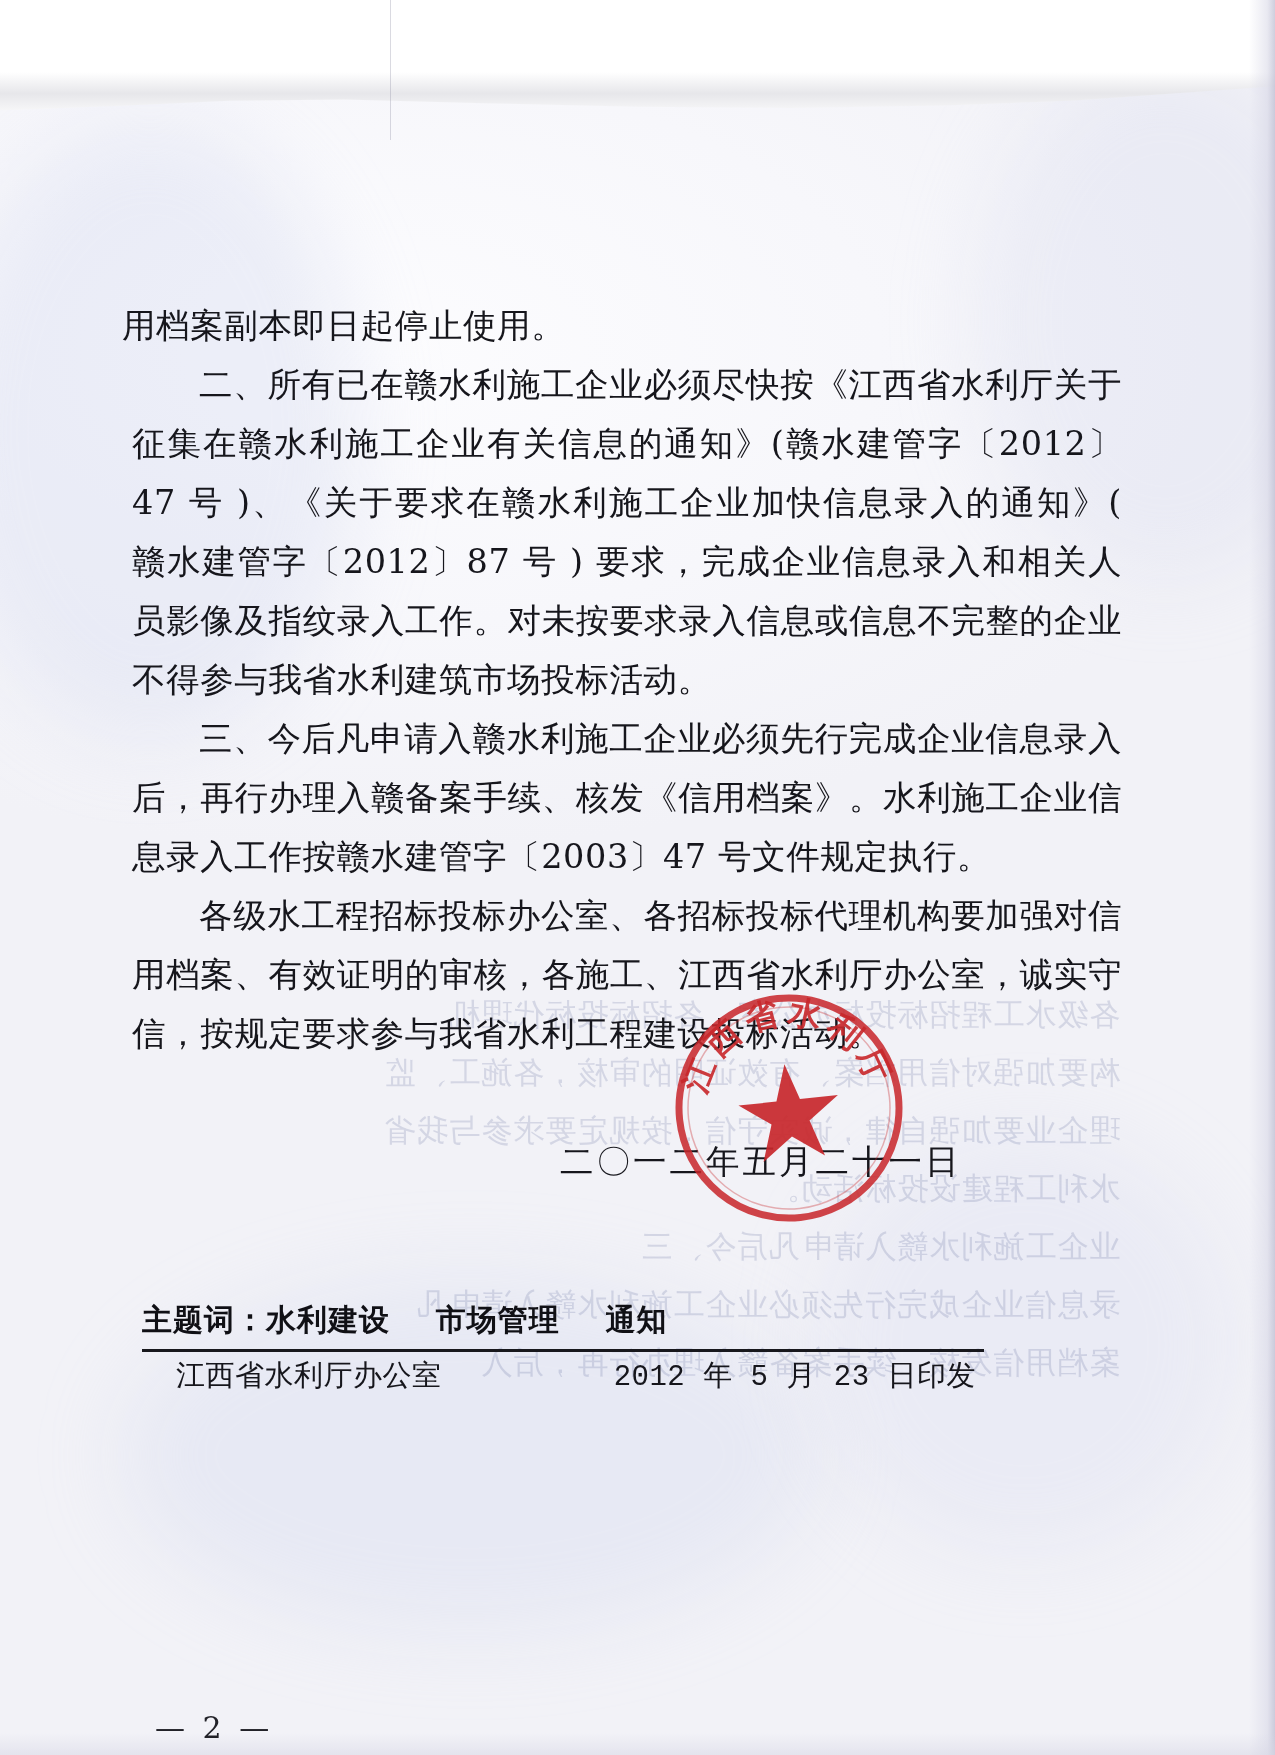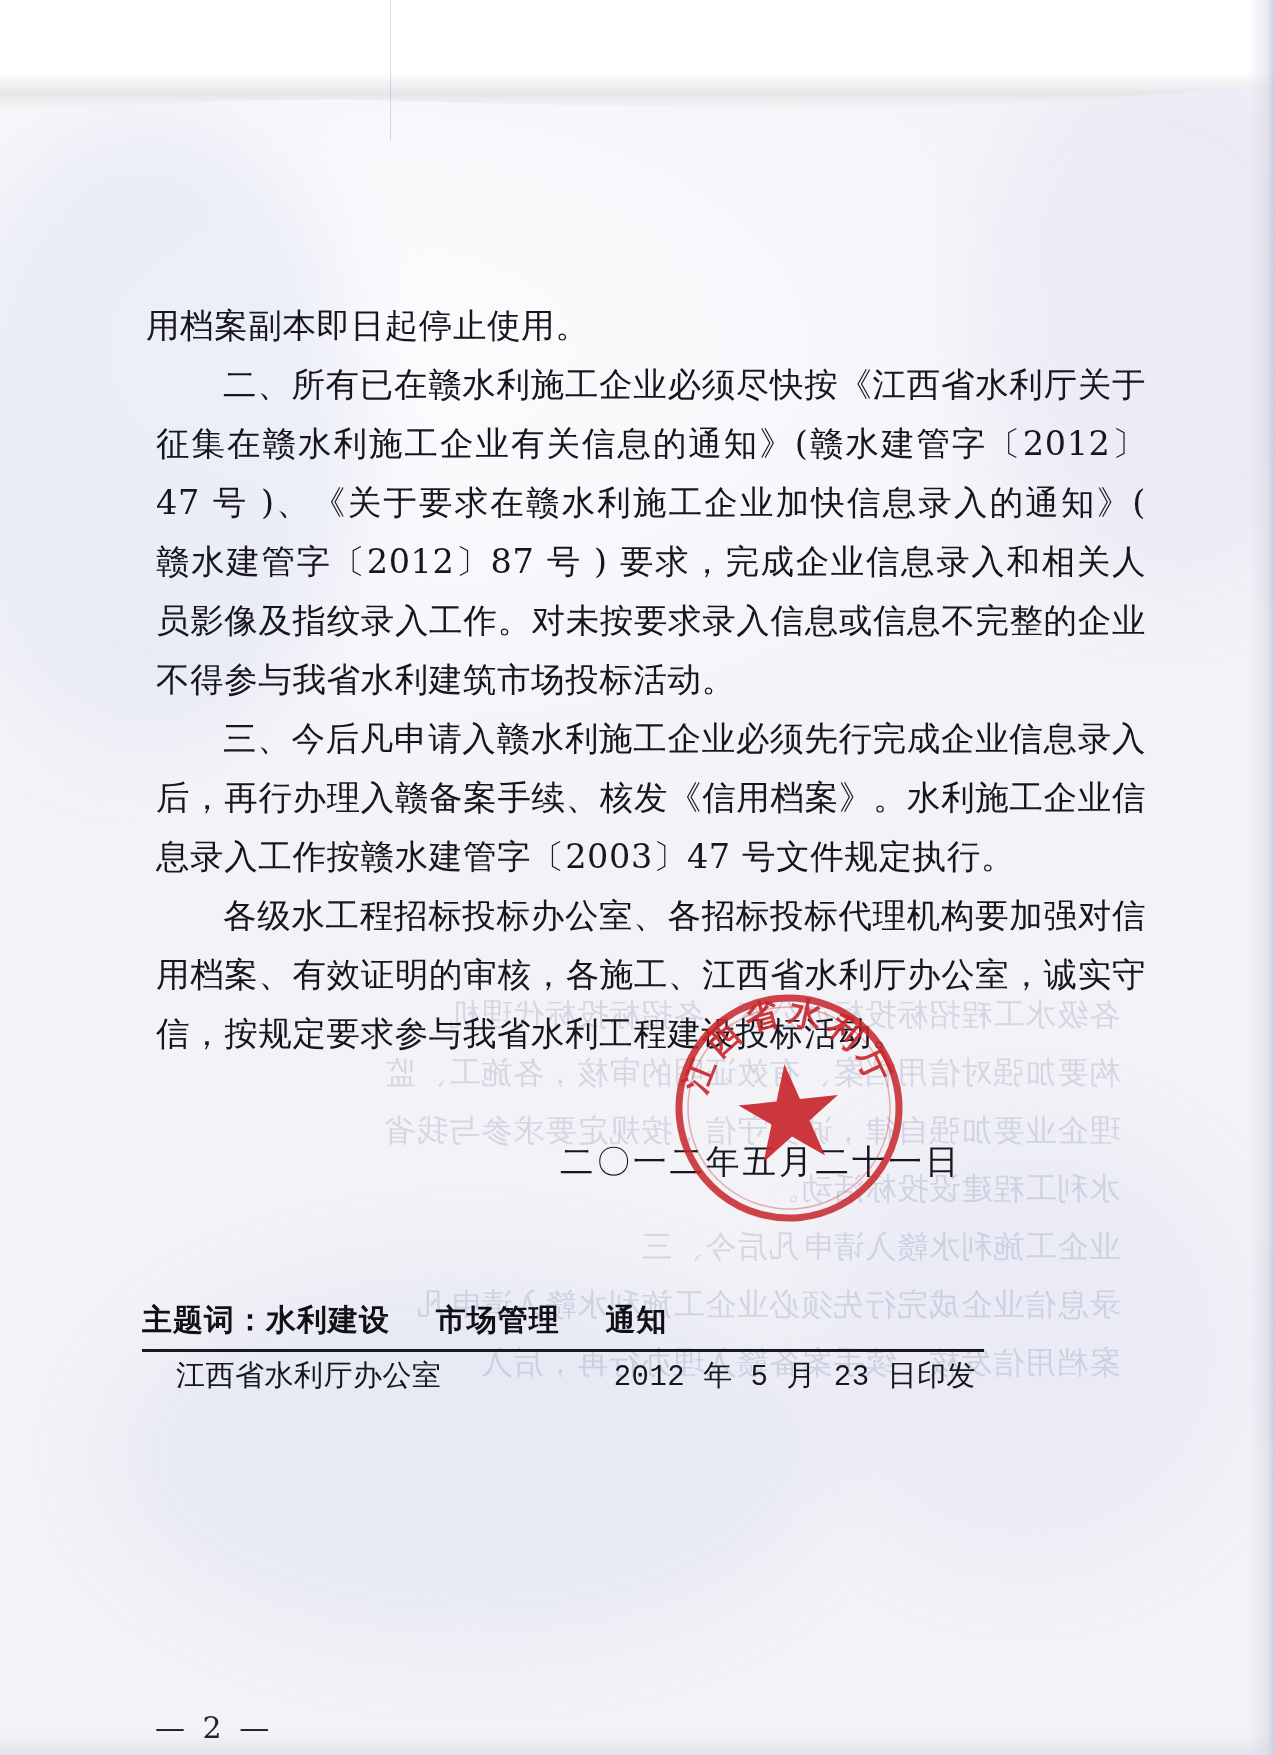--- a/index.html
+++ b/index.html
@@ -79,21 +79,21 @@
     position: absolute;
     left: 0; bottom: 0;
     width: 100%; height: 22px;
     background: linear-gradient(to bottom, rgba(230,230,240,0) 0%, rgba(214,214,228,0.5) 100%);
     pointer-events: none;
   }
 
   
   .content {
     position: absolute;
-    left: 146px;
+    left: 122px;
     top: 296px;
     width: 1000px;
   }
   .para {
     font-size: 33.5px;
     line-height: 59px;
     letter-spacing: 0.6px;
     color: #16161c;
     text-align: justify;
     text-justify: inter-ideograph;

